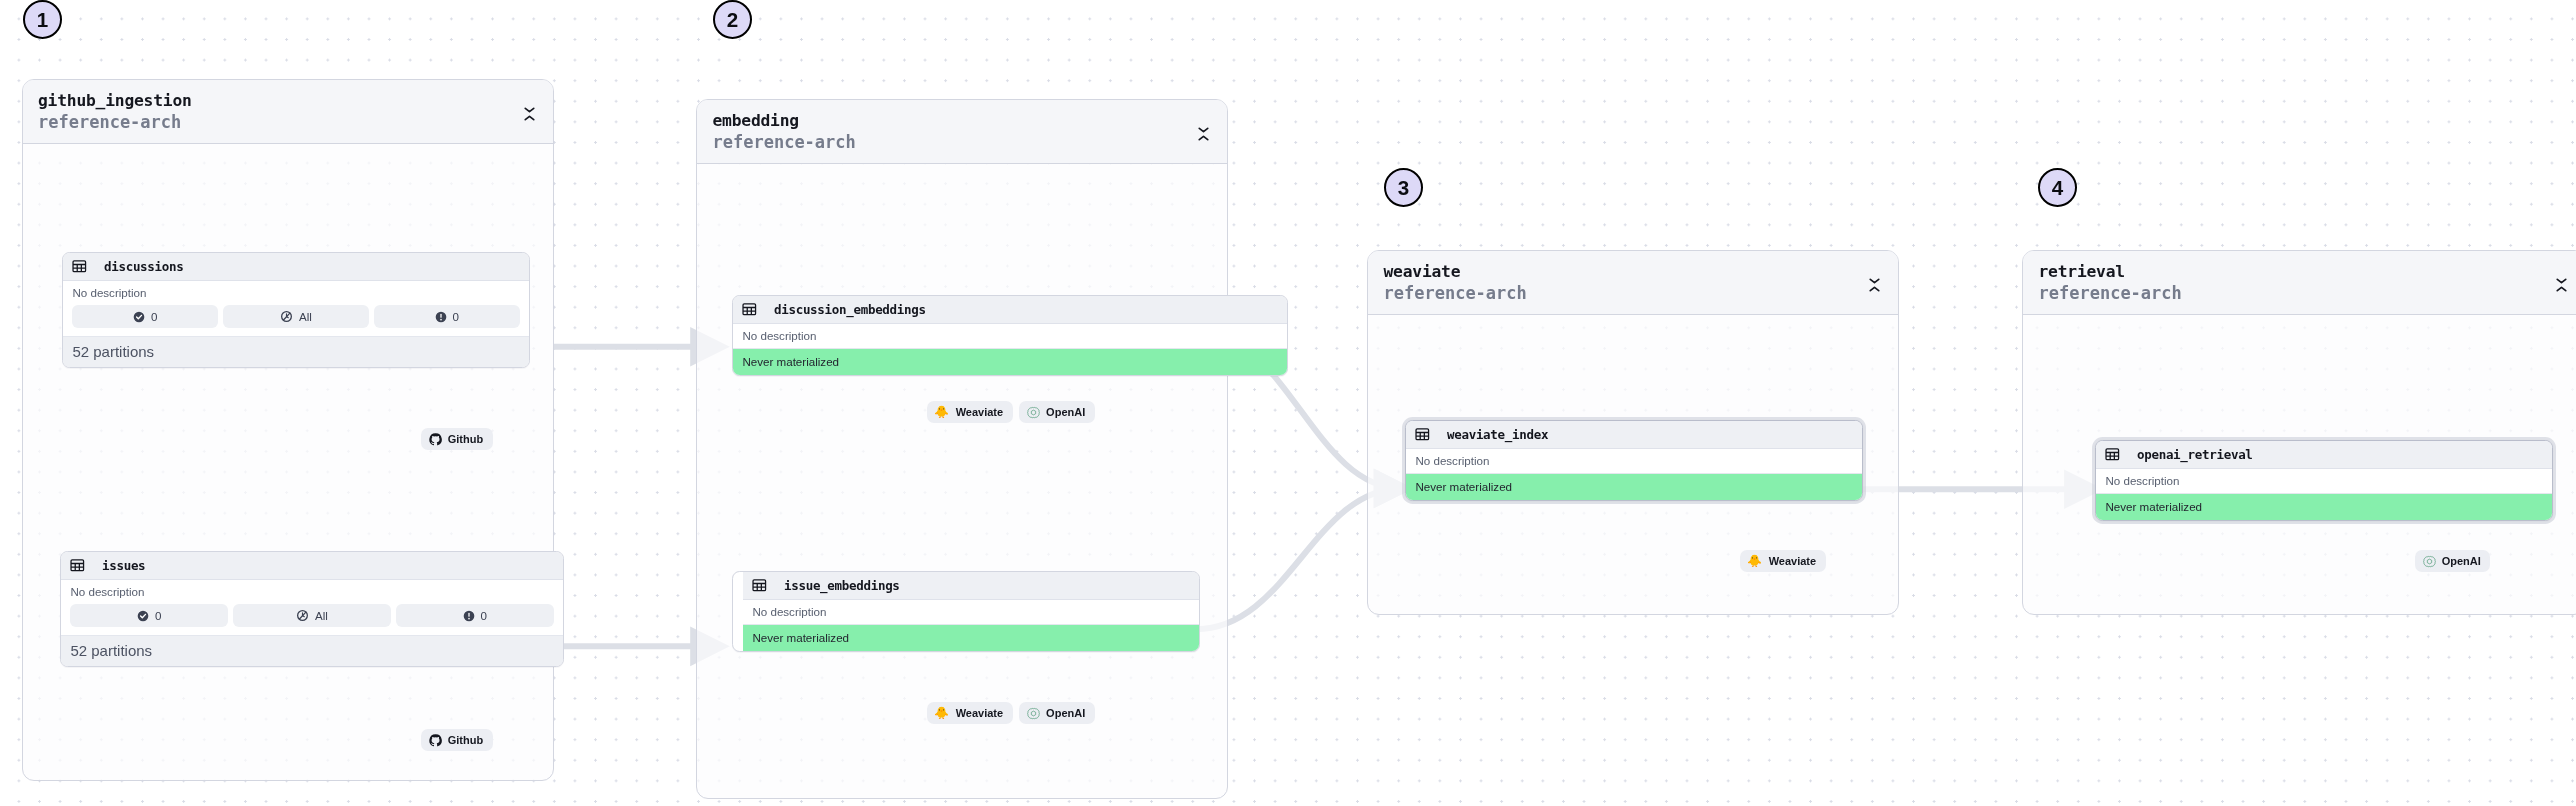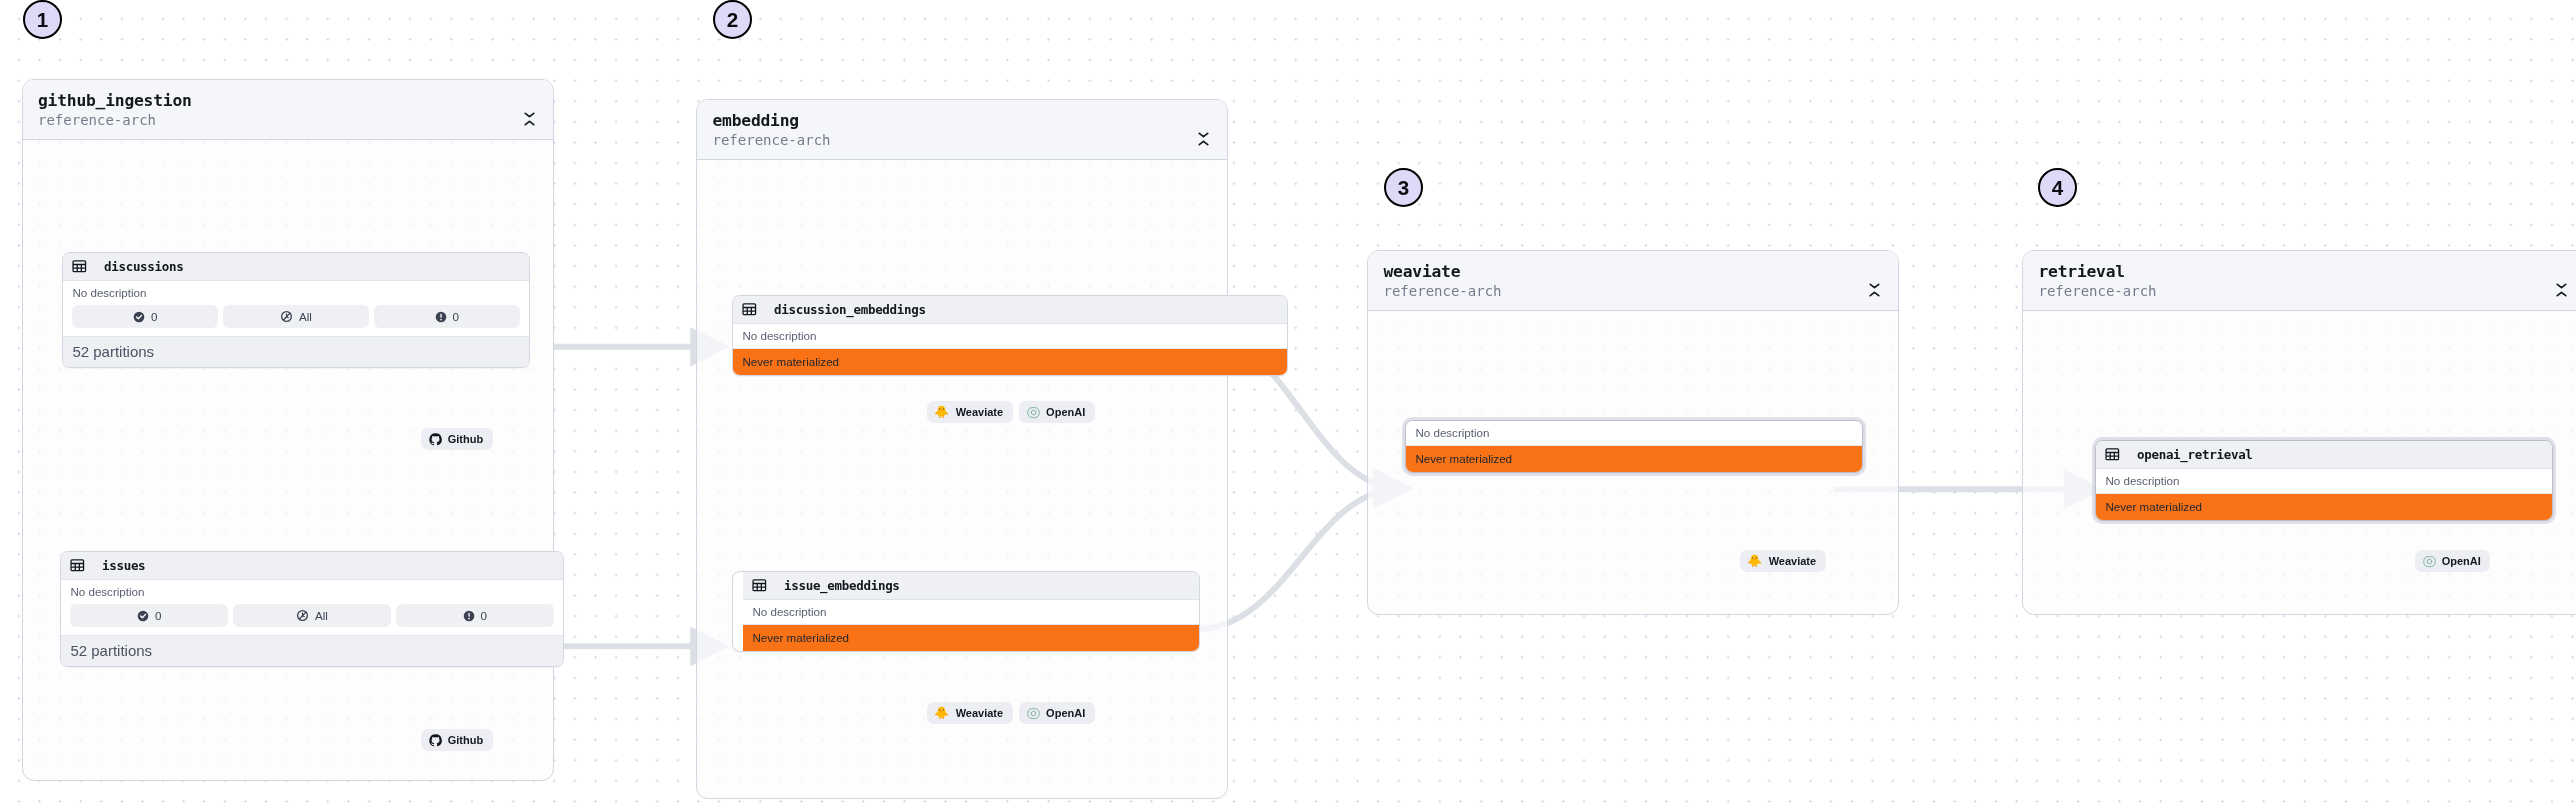--- a/index.html
+++ b/index.html
@@ -38,37 +38,38 @@
     border-radius: 12px;
     background: rgba(252,252,253,0.72);
     z-index: 2;
   }
   .group-header {
     background: #f5f6f9;
     border-bottom: 1.4px solid #d3d6e0;
     border-radius: 10.3px 10.3px 0 0;
     padding: 12px 15.5px 11px 15.5px;
     display: flex;
-    align-items: flex-end;
+    align-items: center;
     justify-content: space-between;
   }
   .group-titles { display: flex; flex-direction: column; gap: 0.9px; }
   .group-name {
     font-family: "DejaVu Sans Mono", "Liberation Mono", monospace;
     font-size: 16.3px;
     font-weight: 700;
     color: #15171f;
     letter-spacing: -0.2px;
     line-height: 1.15;
   }
   .group-sub {
     font-family: "DejaVu Sans Mono", "Liberation Mono", monospace;
-    font-size: 14px;
+    font-size: 17px;
     color: #767c8c;
     line-height: 1.2;
+    font-weight: bold;
   }
   .group-body { position: relative; }
 
   
   .collapse-icon {
     width: 15.5px; height: 19px;
     display: flex; flex-direction: column;
     align-items: center; justify-content: center;
     gap: 1.7px;
     cursor: pointer;
@@ -129,21 +130,21 @@
   .asset-desc {
     padding: 5.2px 9.4px 6px 9.4px;
     font-size: 11.6px;
     color: #596070;
     background: #ffffff;
   }
   .asset-status {
     padding: 6px 9.4px 6.9px 9.4px;
     font-size: 11.6px;
     color: #23262f;
-    background: #f97316;
+    background: #86efac;
     border-top: 0.9px solid #e4e7ee;
   }
   .asset-partitions {
     padding: 6px 9.4px 6.9px 9.4px;
     font-size: 15px;
     color: #4c5262;
     background: #eef0f4;
     border-top: 0.9px solid #e4e7ee;
   }
 
@@ -421,20 +422,30 @@
           </svg>
         <svg width="11" height="6" viewBox="0 0 13 7">
             <path d="M1.5 5.5 L6.5 1.5 L11.5 5.5" fill="none" stroke="#14161e" stroke-width="2" stroke-linecap="round" stroke-linejoin="round"></path>
           </svg>
       </div>
     </div>
     <div class="group-body"></div>
   </div>
 
   <div class="asset selected" style="left:1405px; top:420px; width:458px;">
+    <div class="asset-head">
+      <svg class="table-icon" width="14.6" height="14.6" viewBox="0 0 17 17">
+        <rect x="1.2" y="2.2" width="14.6" height="12.6" rx="1.4" fill="none" stroke="#14161e" stroke-width="1.5"></rect>
+        <line x1="1.2" y1="6.4" x2="15.8" y2="6.4" stroke="#14161e" stroke-width="1.5"></line>
+        <line x1="1.2" y1="10.6" x2="15.8" y2="10.6" stroke="#14161e" stroke-width="1.5"></line>
+        <line x1="6.1" y1="6.4" x2="6.1" y2="14.8" stroke="#14161e" stroke-width="1.5"></line>
+        <line x1="10.9" y1="6.4" x2="10.9" y2="14.8" stroke="#14161e" stroke-width="1.5"></line>
+      </svg>
+      <span class="asset-title">weaviate_index</span>
+    </div>
     <div class="asset-desc">No description</div>
     <div class="asset-status">Never materialized</div>
   </div>
   <div class="kind-row" style="left:1740px; top:550px;">
     <div class="kind-chip">
       <span class="emoji">🐥</span>
       <span>Weaviate</span>
     </div>
   </div>
 

